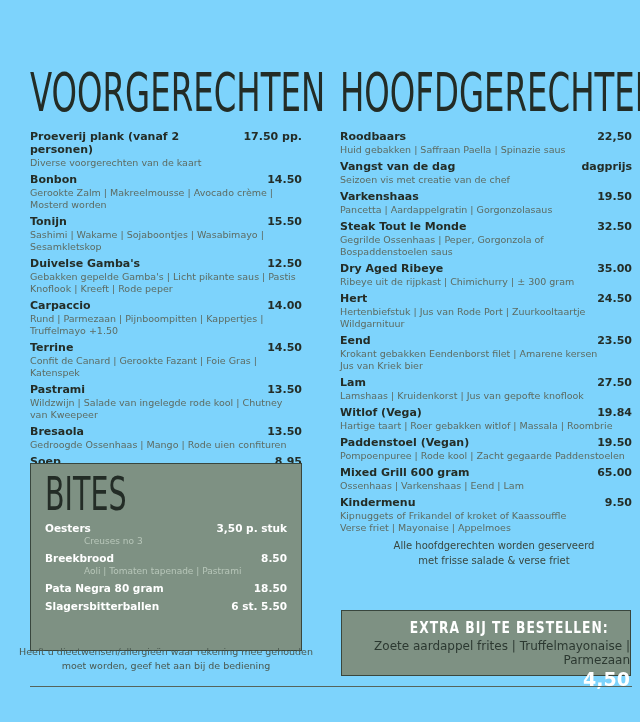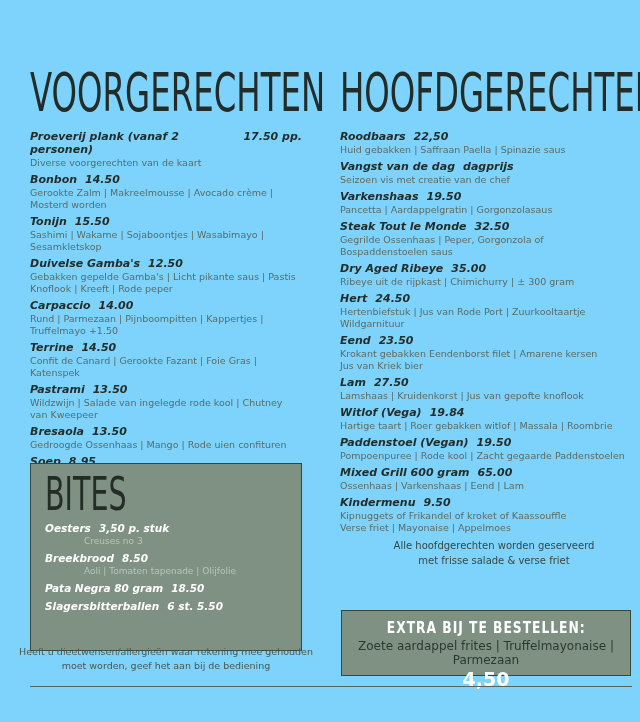--- a/index.html
+++ b/index.html
@@ -18,21 +18,21 @@
 
   .big-title{
     margin:0 0 12px 0;
     font-size:54px;line-height:50px;font-weight:400;
     color:#232c26;white-space:nowrap;
     transform:scaleX(0.60);transform-origin:left center;
     letter-spacing:0;
   }
 
   .item{margin-bottom:4px;}
-  .item .row{display:flex;align-items:baseline;font-style:italic;}
+  .item .row{display:flex;justify-content:space-between;align-items:baseline;}
   .item .name{font-weight:bold;font-size:11px;line-height:13px;color:#242d27;padding-right:8px;}
   .item .price{font-weight:bold;font-size:11px;line-height:13px;color:#242d27;white-space:nowrap;}
   .item .desc{font-size:9.5px;line-height:12px;color:#5d6b62;white-space:pre-line;margin-top:1px;}
 
   .box{
     position:absolute;box-sizing:border-box;
     background:#7e9183;border:1.5px solid #39463d;
   }
   .bites-box{left:30px;top:463px;width:272px;height:188px;padding:8px 14px 10px 14px;}
   .bites-title{
@@ -44,21 +44,21 @@
   .bites-box .item .price{color:#ffffff;font-size:10.5px;line-height:13px;}
   .bites-box .item .desc{color:#b7c6b9;font-size:9px;line-height:11px;margin-left:39px;}
 
   .mains-note{
     position:absolute;left:348px;top:538px;width:292px;
     text-align:center;font-size:10px;line-height:15px;color:#39463e;
   }
 
   .extra-box{
     left:341px;top:610px;width:290px;height:66px;
-    text-align:center;padding-top:7px;
+    text-align:right;padding-top:7px;
   }
   .extra-title{
     display:inline-block;font-weight:bold;font-size:15px;line-height:17px;color:#ffffff;
     letter-spacing:1.2px;transform:scaleX(0.82);transform-origin:center;white-space:nowrap;
   }
   .extra-items{font-size:12px;line-height:14px;color:#2c3931;margin-top:2px;}
   .extra-price{font-weight:bold;font-size:19px;line-height:22px;color:#ffffff;margin-top:1px;}
 
   .footer-note{
     position:absolute;left:18px;top:645px;width:296px;
@@ -285,21 +285,21 @@
             <span class="price">3,50 p. stuk</span>
           </div>
           <div class="desc">Creuses no 3</div>
         </div>
 
         <div class="item">
           <div class="row">
             <span class="name">Breekbrood</span>
             <span class="price">8.50</span>
           </div>
-          <div class="desc">Aoli | Tomaten tapenade | Olijfolie</div>
+          <div class="desc">Aoli | Tomaten tapenade | Pastrami</div>
         </div>
 
         <div class="item">
           <div class="row">
             <span class="name">Pata Negra 80 gram</span>
             <span class="price">18.50</span>
           </div>
 
         </div>
 

